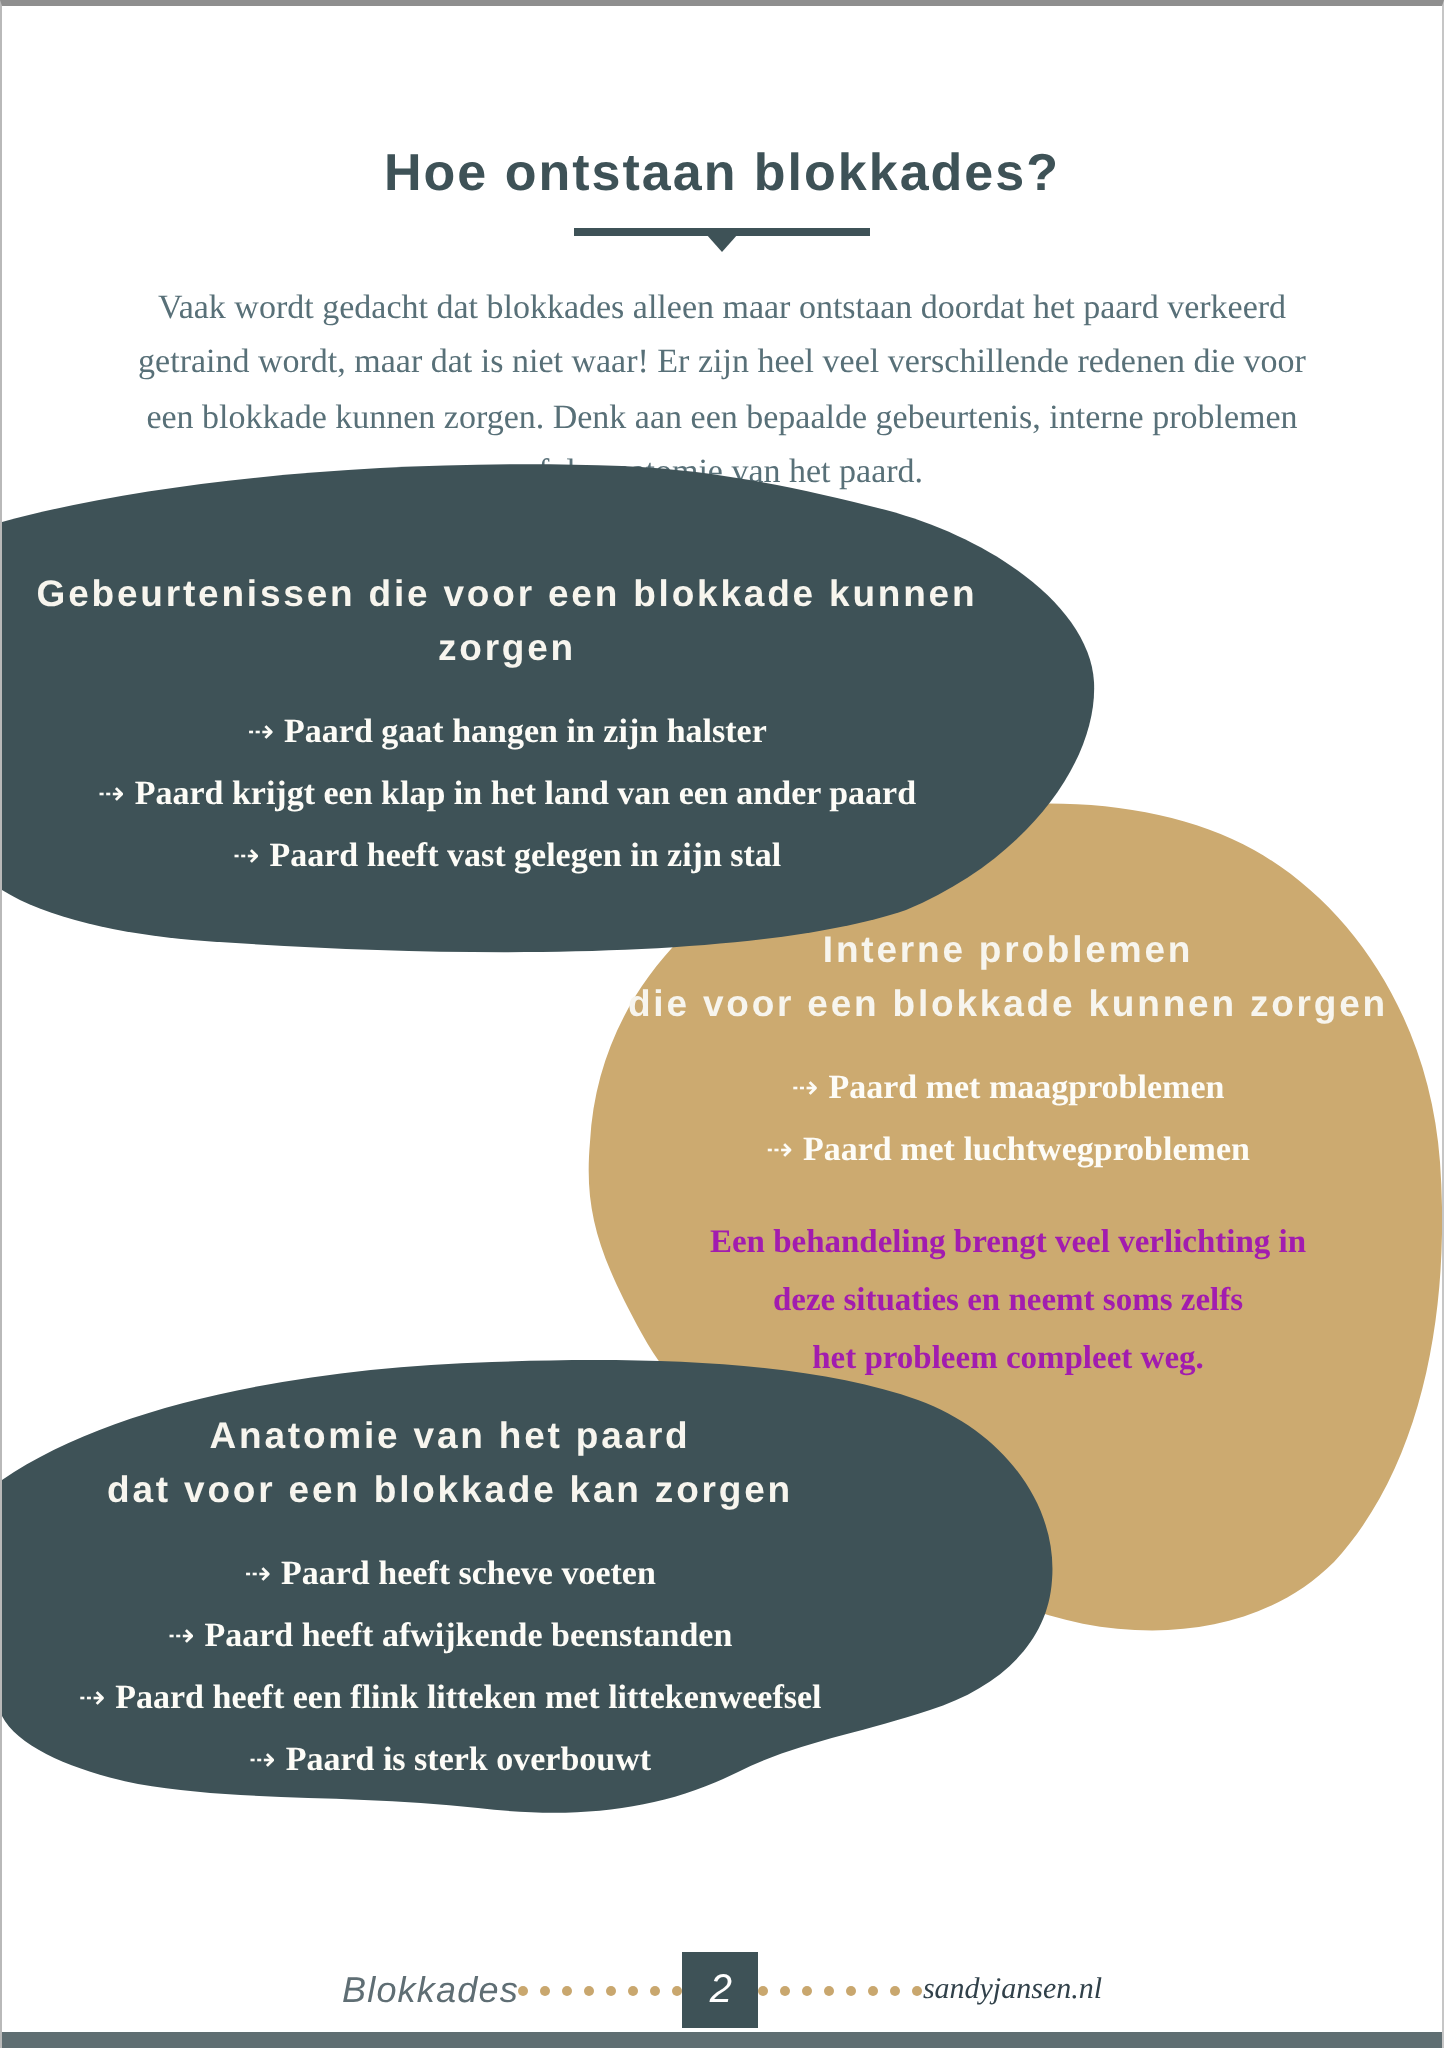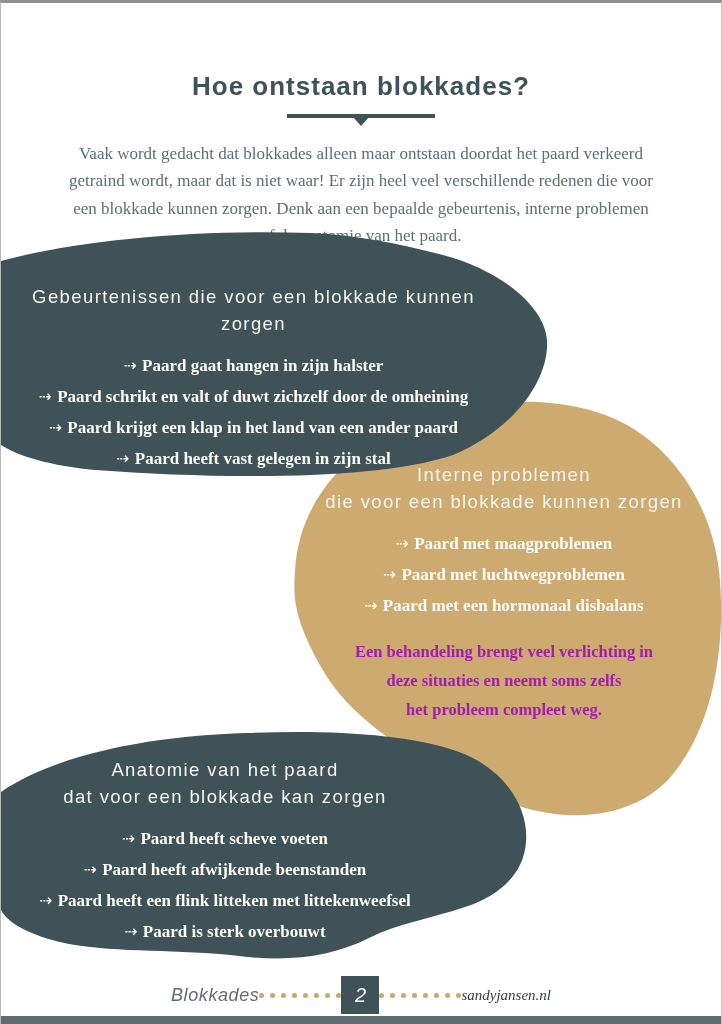--- a/index.html
+++ b/index.html
@@ -55,21 +55,21 @@
   
   .blob { position: absolute; }
   .blob svg { position: absolute; left: 0; top: 0; overflow: visible; }
   .blob .content { position: relative; z-index: 1; text-align: center; }
   .blob-dark { z-index: 2; }
   .blob-tan  { z-index: 1; }
 
   .blob-heading {
     color: #f7f5ee;
     font-size: 18.5px;
-    font-weight: 400;
+    font-weight: 700;
     letter-spacing: 1.4px;
     line-height: 27px;
   }
   .items { margin-top: 13px; }
   .item {
     color: #fdfcf7;
     font-family: "Liberation Serif", serif;
     font-weight: 700;
     font-size: 17px;
     line-height: 31px;
@@ -89,21 +89,21 @@
     font-size: 16.5px;
     line-height: 29px;
   }
 
   #blob-events  { left: 0;    top: 228px; width: 548px; height: 245px; }
   #blob-events .content  { padding-top: 52px; width: 505px; }
 
   #blob-internal { left: 288px; top: 396px; width: 434px; height: 420px; }
   #blob-internal .content { padding-top: 62px; margin-left: 15px; width: 400px; }
 
-  #blob-anatomy { left: 0; top: 723px; width: 528px; height: 238px; }
+  #blob-anatomy { left: 0; top: 671px; width: 528px; height: 238px; }
   #blob-anatomy .content { padding-top: 30px; width: 448px; }
 
   
   .footer {
     position: absolute;
     left: 0; right: 0;
     bottom: 10px;
     display: flex;
     justify-content: center;
     align-items: center;
@@ -164,21 +164,20 @@
         C 355 4, 395 12, 442 24
         C 498 39, 544 74, 546 110
         C 548 148, 514 198, 452 224
         C 375 250, 215 248, 95 239
         C 60 236, 22 228, 0 214 Z"></path>
     </svg>
     <div class="content">
       <div class="blob-heading">Gebeurtenissen die voor een blokkade kunnen zorgen</div>
       <div class="items">
         <div class="item"><span class="arrow">⇢</span><span>Paard gaat hangen in zijn halster</span></div>
-        <div class="item"><span class="arrow">⇢</span><span>Paard schrikt en valt of duwt zichzelf door de omheining</span></div>
         <div class="item"><span class="arrow">⇢</span><span>Paard krijgt een klap in het land van een ander paard</span></div>
         <div class="item"><span class="arrow">⇢</span><span>Paard heeft vast gelegen in zijn stal</span></div>
       </div>
     </div>
   </div>
 
   <div class="blob blob-tan" id="blob-internal">
     <svg width="434" height="420" viewBox="0 0 434 420" preserveAspectRatio="none">
       <path fill="#ccaa70" d="M 6 172
         C 10 98, 64 40, 146 16
@@ -190,21 +189,20 @@
         C 10 228, 3 206, 6 172 Z"></path>
     </svg>
     <div class="content">
       <div class="blob-heading">
         <div>Interne problemen</div>
         <div>die voor een blokkade kunnen zorgen</div>
       </div>
       <div class="items">
         <div class="item"><span class="arrow">⇢</span><span>Paard met maagproblemen</span></div>
         <div class="item"><span class="arrow">⇢</span><span>Paard met luchtwegproblemen</span></div>
-        <div class="item"><span class="arrow">⇢</span><span>Paard met een hormonaal disbalans</span></div>
       </div>
       <div class="blob-note">
         <div>Een behandeling brengt veel verlichting in</div>
         <div>deze situaties en neemt soms zelfs</div>
         <div>het probleem compleet weg.</div>
       </div>
     </div>
   </div>
 
   <div class="blob blob-dark" id="blob-anatomy">

